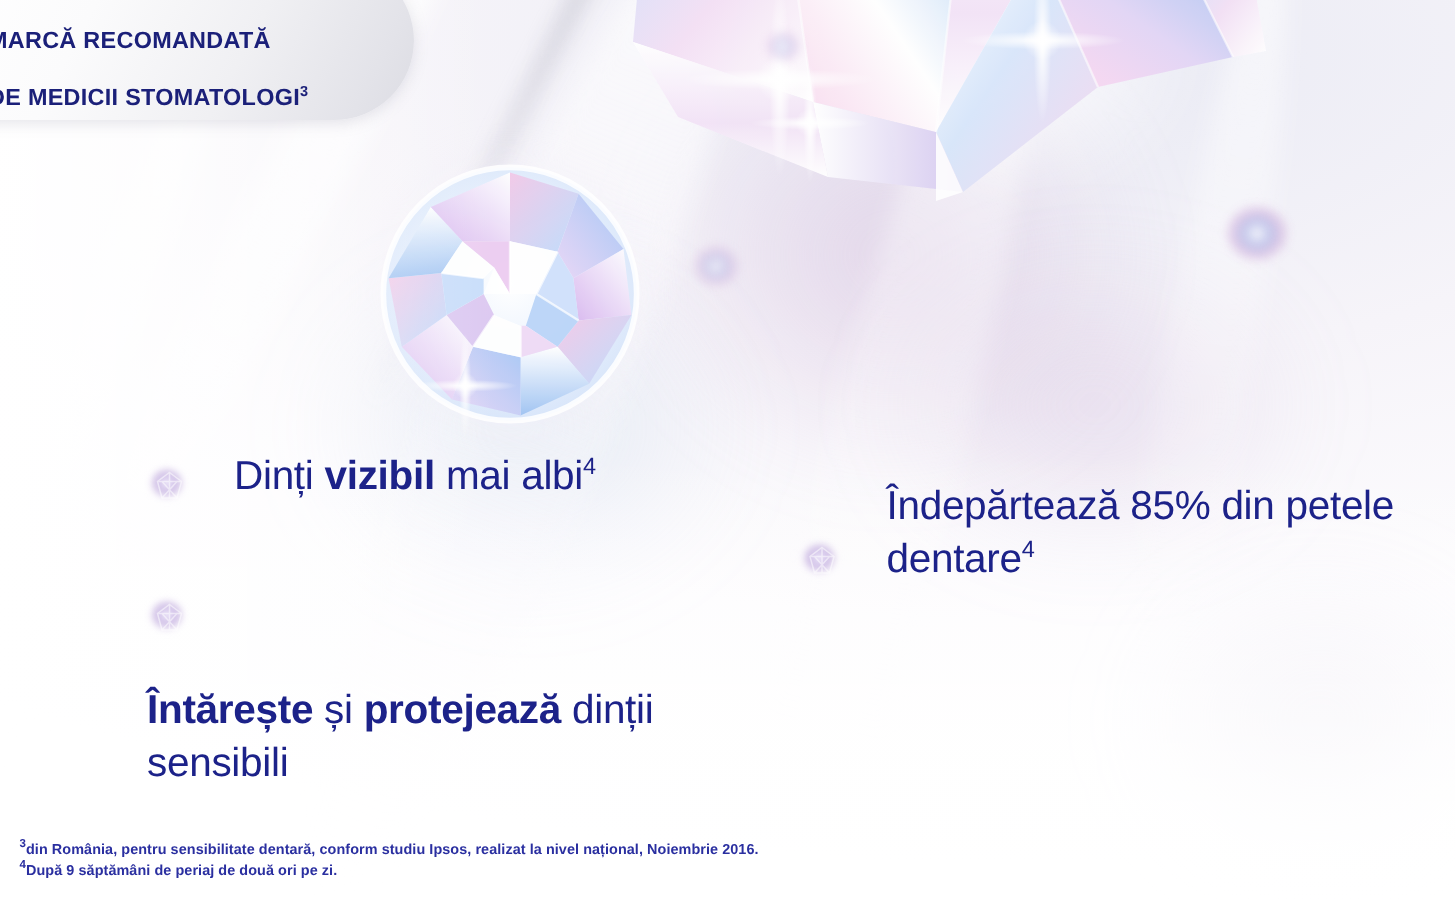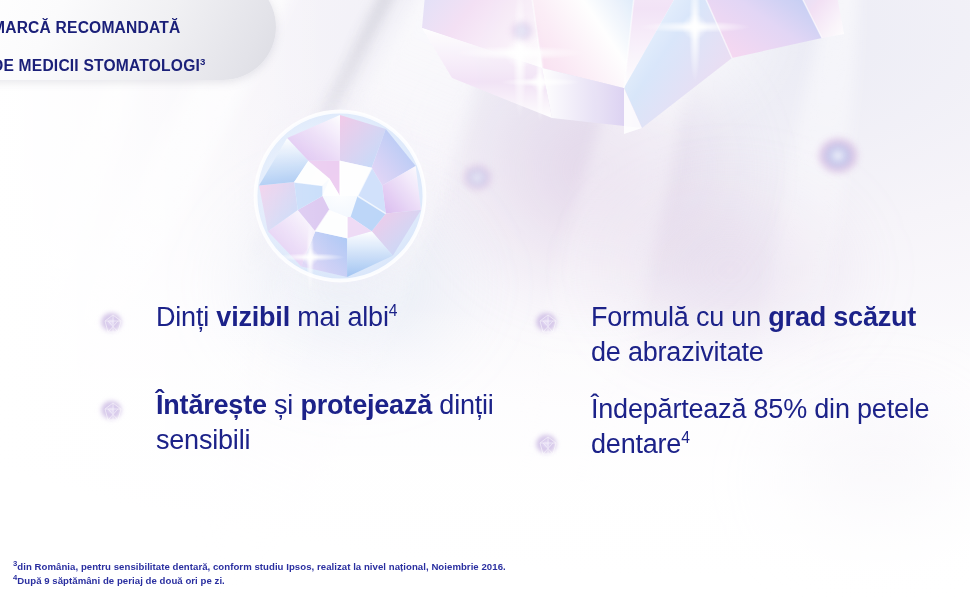--- a/index.html
+++ b/index.html
@@ -277,53 +277,39 @@
             <polygon points="12,2 20,8 17,19 7,19 4,8"></polygon>
             <path d="M12,2 L12,19 M4,8 L20,8 M7,19 L17,8 M17,19 L7,8"></path>
           </g>
         </svg>
       </span>
       <span class="benefit-text">
         <span>Dinți </span><b>vizibil</b><span> mai albi</span><sup>4</sup>
       </span>
     </div>
 
-    <div class="benefit" style="margin-top:48px;">
+    <div class="benefit" style="margin-top:48px;flex-direction:column;">
       <span class="benefit-icon">
         <span class="bullet-gem"></span>
         <svg class="bullet-facets" width="24" height="24" viewBox="0 0 24 24">
           <g opacity=".7" stroke="#ffffff" stroke-width="1" fill="none">
             <polygon points="12,2 20,8 17,19 7,19 4,8"></polygon>
             <path d="M12,2 L12,19 M4,8 L20,8 M7,19 L17,8 M17,19 L7,8"></path>
           </g>
         </svg>
       </span>
       <span class="benefit-text">
         <b>Întărește</b><span> și </span><b>protejează</b><span> dinții sensibili</span>
       </span>
     </div>
 
   </div>
 
   <div class="col col-right">
 
-    <div class="benefit">
-      <span class="benefit-icon">
-        <span class="bullet-gem"></span>
-        <svg class="bullet-facets" width="24" height="24" viewBox="0 0 24 24">
-          <g opacity=".7" stroke="#ffffff" stroke-width="1" fill="none">
-            <polygon points="12,2 20,8 17,19 7,19 4,8"></polygon>
-            <path d="M12,2 L12,19 M4,8 L20,8 M7,19 L17,8 M17,19 L7,8"></path>
-          </g>
-        </svg>
-      </span>
-      <span class="benefit-text">
-        <span>Formulă cu un </span><b>grad scăzut</b><span> de abrazivitate</span>
-      </span>
-    </div>
 
     <div class="benefit" style="margin-top:20px;align-items:flex-end;">
       <span class="benefit-icon">
         <span class="bullet-gem"></span>
         <svg class="bullet-facets" width="24" height="24" viewBox="0 0 24 24">
           <g opacity=".7" stroke="#ffffff" stroke-width="1" fill="none">
             <polygon points="12,2 20,8 17,19 7,19 4,8"></polygon>
             <path d="M12,2 L12,19 M4,8 L20,8 M7,19 L17,8 M17,19 L7,8"></path>
           </g>
         </svg>

